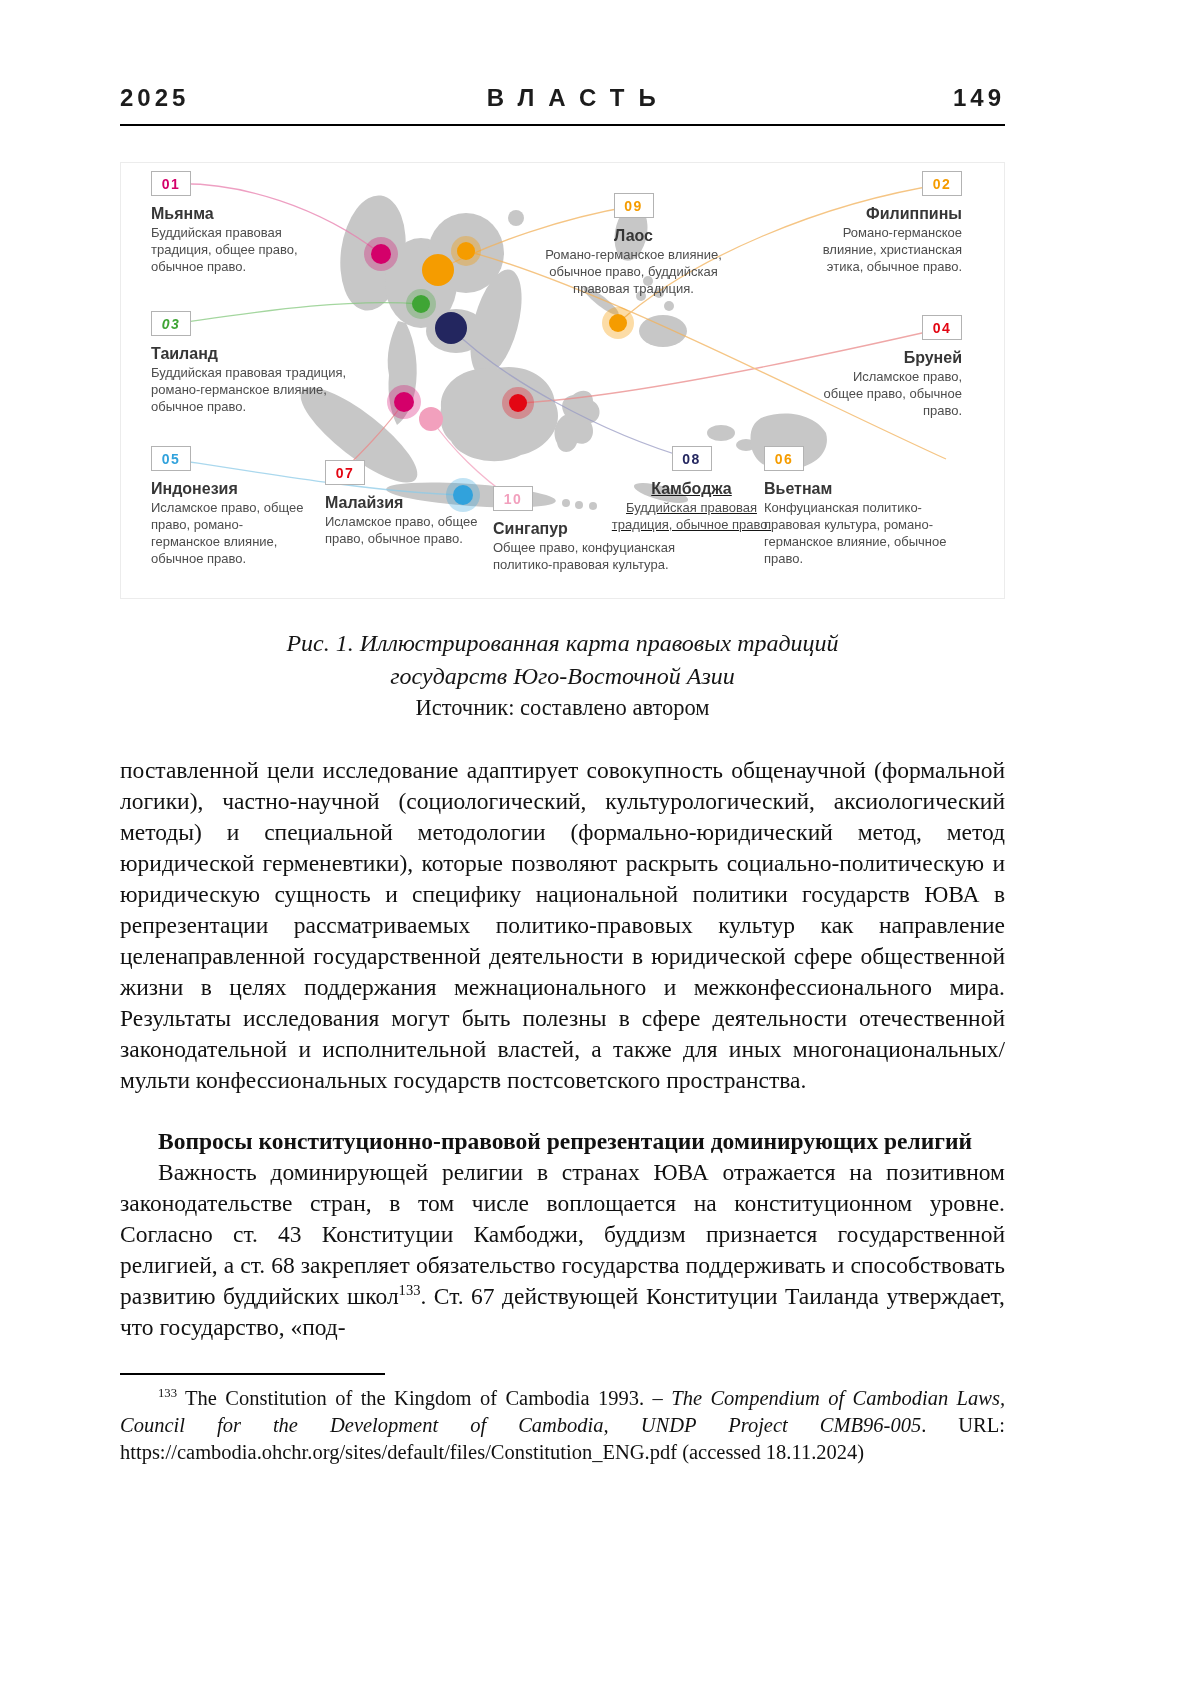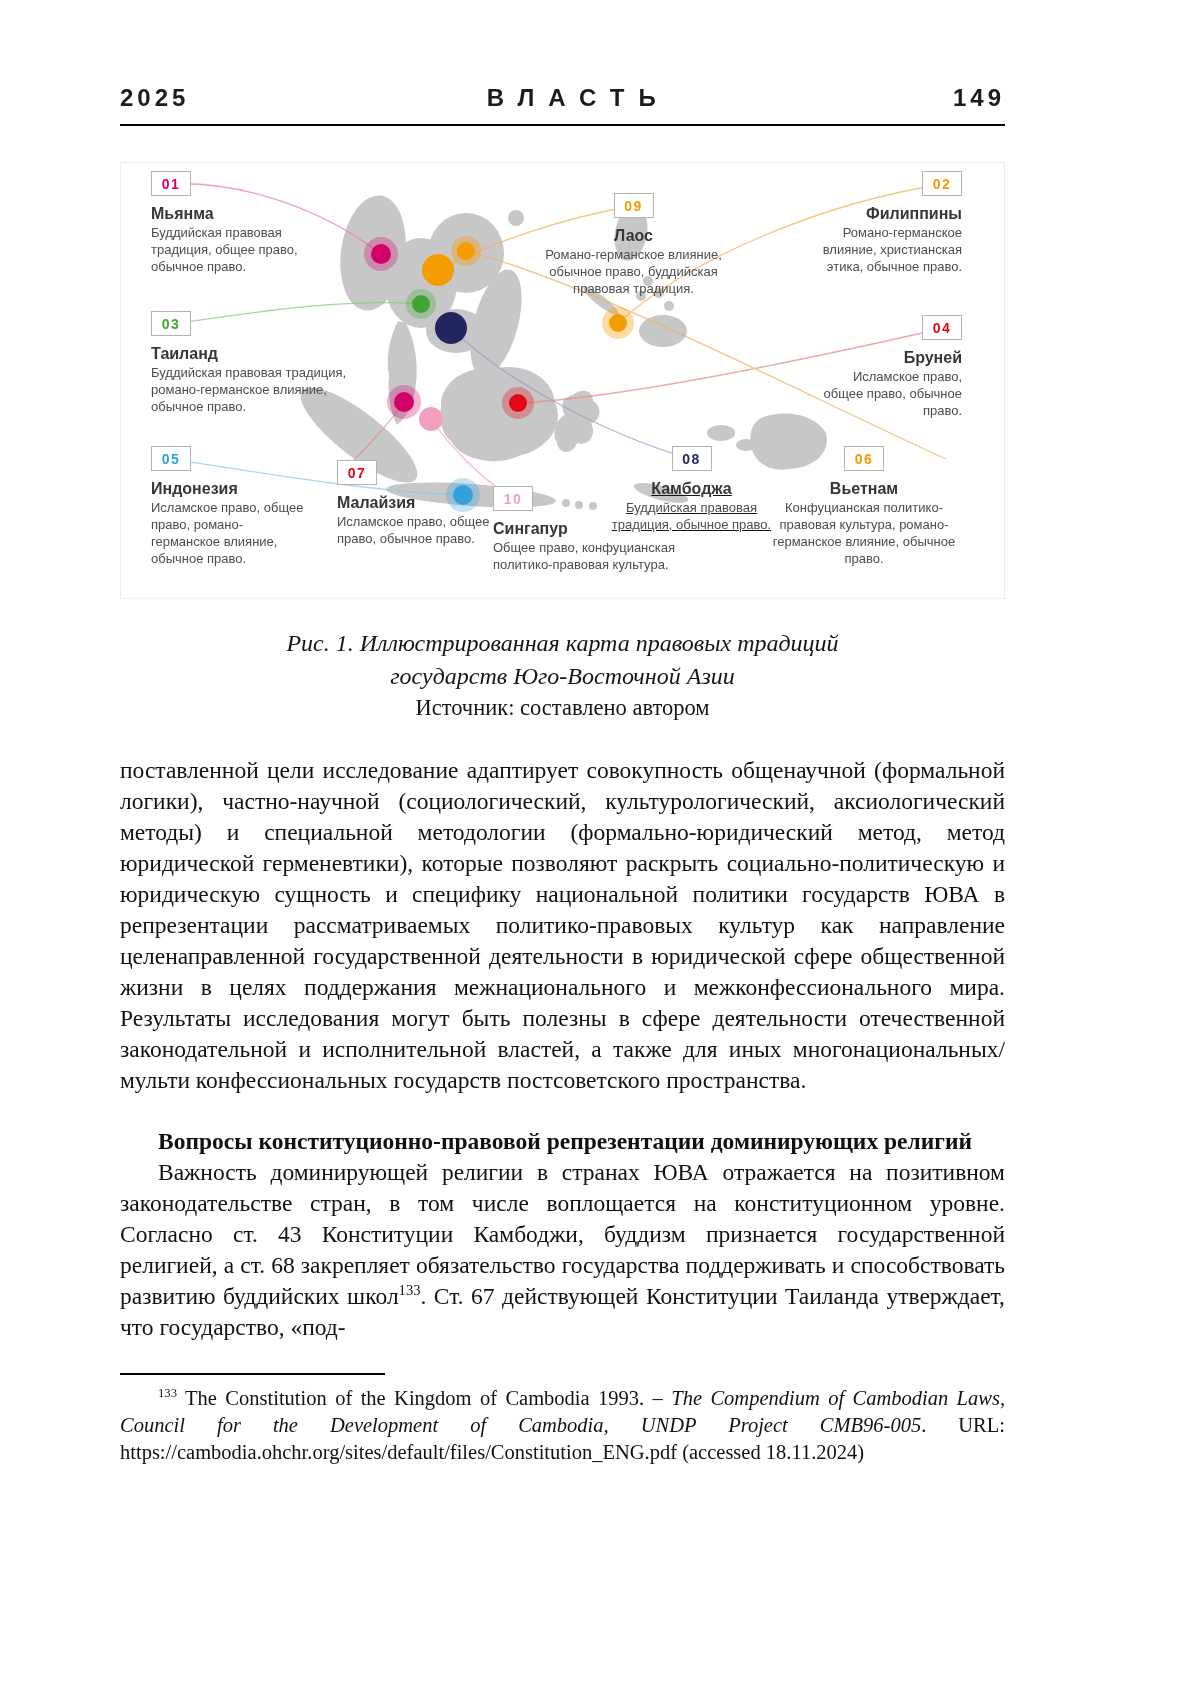--- a/index.html
+++ b/index.html
@@ -35,22 +35,22 @@
     width: 40px; height: 25px; border: 1px solid #b3b3b3; background: #fff;
     font-weight: bold; font-size: 14px; letter-spacing: 1.5px;
   }
   .country .cname { font-weight: bold; font-size: 16px; color: #363636; margin-top: 9px; }
   .country .cdesc { font-size: 13px; line-height: 1.3; color: #4d4d4d; margin-top: 2px; }
   .c01 { left: 30px;  top: 8px;   width: 168px; }
   .c02 { right: 42px; top: 8px;   width: 175px; text-align: right; }
   .c03 { left: 30px;  top: 148px; width: 208px; }
   .c04 { right: 42px; top: 152px; width: 150px; text-align: right; }
   .c05 { left: 30px;  top: 283px; width: 160px; }
-  .c06 { right: 40px; top: 283px; width: 200px; text-align: center; }
-  .c07 { left: 216px; top: 297px; width: 160px; }
+  .c06 { right: 40px; top: 283px; width: 200px; text-align: left; }
+  .c07 { left: 204px; top: 297px; width: 160px; }
   .c08 { left: 488px; top: 283px; width: 165px; text-align: center; text-decoration: underline; }
   .c09 { left: 405px; top: 30px;  width: 215px; text-align: center; }
   .c10 { left: 372px; top: 323px; width: 185px; }
 
   
   .caption { text-align: center; margin-top: 28px; }
   .caption .cap-line { font-style: italic; font-size: 24px; line-height: 1.38; }
   .caption .cap-src  { font-size: 22.5px; margin-top: 2px; }
 
   
@@ -163,21 +163,21 @@
     <div class="country c02">
       <span class="numbox">
           <span style="color: rgb(245, 156, 0);">02</span>
         </span>
       <div class="cname">Филиппины</div>
       <div class="cdesc">Романо-германское влияние, христианская этика, обычное право.</div>
     </div>
 
     <div class="country c03">
       <span class="numbox">
-          <span style="color: rgb(63, 165, 53);">03</span>
+          <span style="color: rgb(63, 165, 53); font-style: italic;">03</span>
         </span>
       <div class="cname">Таиланд</div>
       <div class="cdesc">Буддийская правовая традиция, романо-германское влияние, обычное право.</div>
     </div>
 
     <div class="country c04">
       <span class="numbox">
           <span style="color: rgb(227, 6, 19);">04</span>
         </span>
       <div class="cname">Бруней</div>

